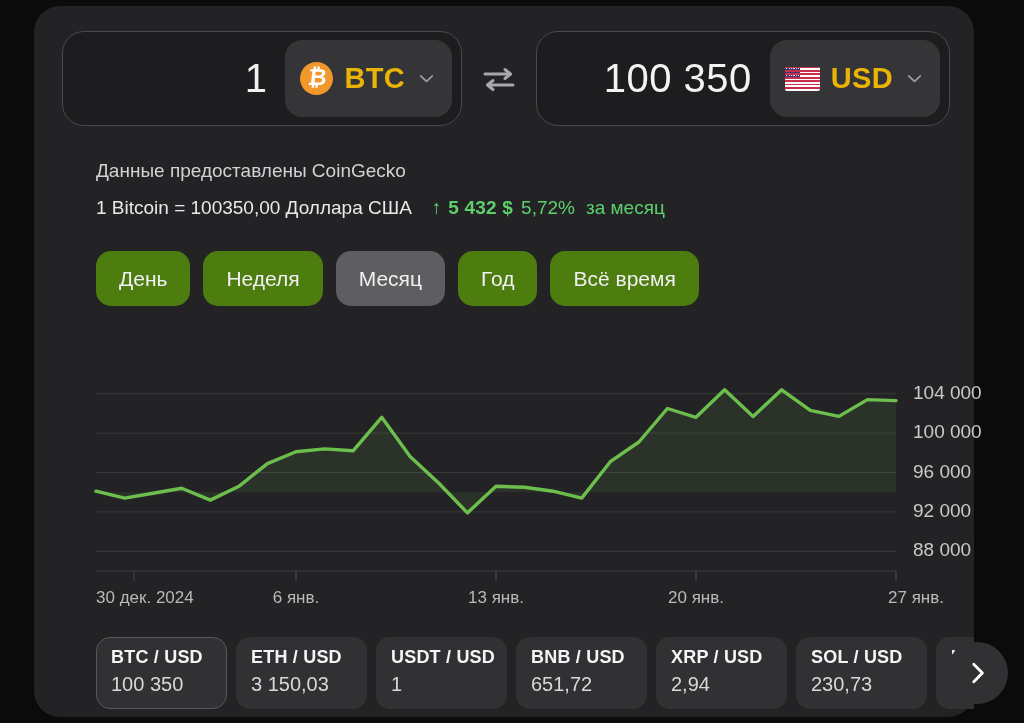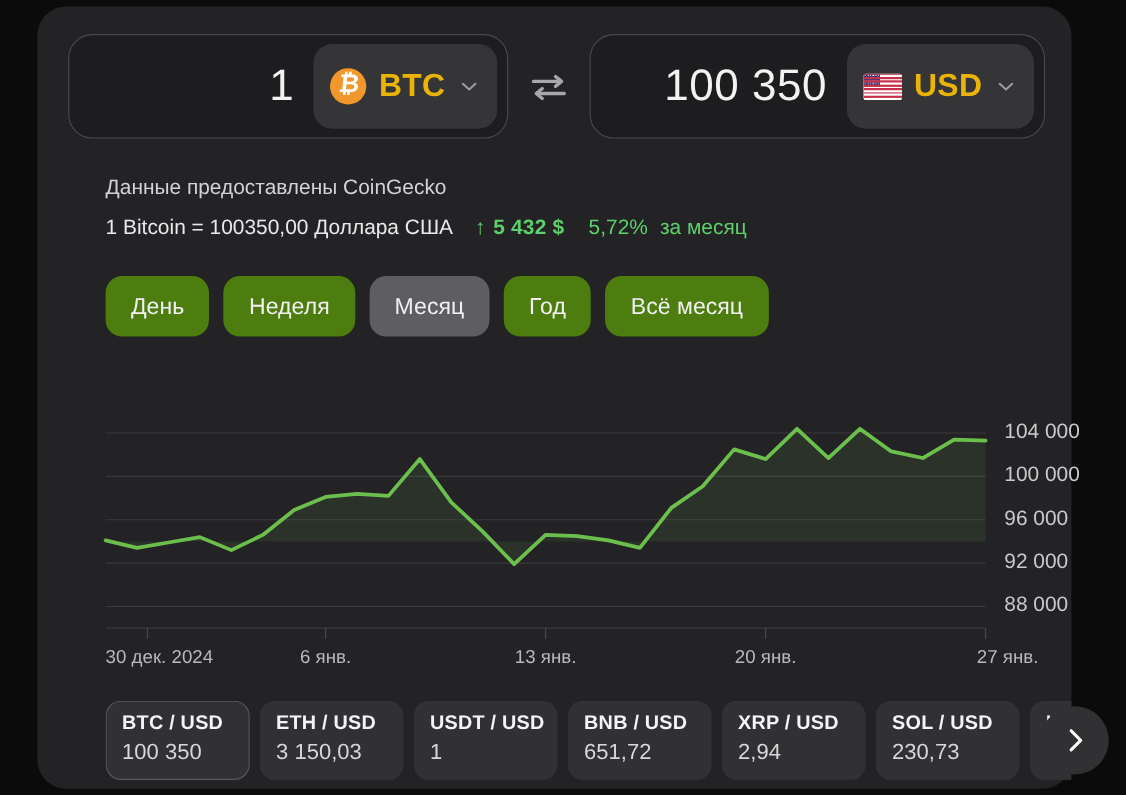--- a/index.html
+++ b/index.html
@@ -129,21 +129,21 @@
   .rate-line {
     position: absolute;
     left: 62px; top: 191px;
     display: flex;
     align-items: baseline;
     white-space: nowrap;
   }
   .rate-main { color: #e9e9eb; font-size: 19px; }
   .arrow-up  { color: #5dd06c; font-size: 19px; margin-left: 20px; font-weight: 400; }
   .delta-abs { color: #5dd06c; font-size: 19px; font-weight: 700; margin-left: 7px; letter-spacing:0.2px;}
-  .delta-pct { color: #5dd06c; font-size: 19px; margin-left: 22px; }
+  .delta-pct { color: #5dd06c; font-size: 19px; margin-left: 8px; }
   .delta-per { color: #5dd06c; font-size: 19px; margin-left: 11px; }
 
   
   .periods {
     position: absolute;
     left: 62px; top: 245px;
     display: flex;
     gap: 13px;
   }
   .period {
@@ -323,21 +323,21 @@
     <span class="delta-abs">5 432 $</span>
     <span class="delta-pct">5,72%</span>
     <span class="delta-per">за месяц</span>
   </div>
 
   <div class="periods" id="periods">
       <button class="period"><span>День</span></button>
       <button class="period"><span>Неделя</span></button>
       <button class="period active"><span>Месяц</span></button>
       <button class="period"><span>Год</span></button>
-      <button class="period"><span>Всё месяц</span></button>
+      <button class="period"><span>Всё время</span></button>
     </div>
 
   <div class="chart-wrap" id="chart-wrap">
       <svg class="chart-svg" width="940" height="285">
         <line x1="62" x2="862" y1="62.7" y2="62.7" stroke="#3a3a3c" stroke-width="1"></line>
         <line x1="62" x2="862" y1="102.1" y2="102.1" stroke="#3a3a3c" stroke-width="1"></line>
         <line x1="62" x2="862" y1="141.5" y2="141.5" stroke="#3a3a3c" stroke-width="1"></line>
         <line x1="62" x2="862" y1="180.9" y2="180.9" stroke="#3a3a3c" stroke-width="1"></line>
         <line x1="62" x2="862" y1="220.3" y2="220.3" stroke="#3a3a3c" stroke-width="1"></line>
         <line x1="62" x2="862" y1="240" y2="240" stroke="#3a3a3c" stroke-width="1"></line>

